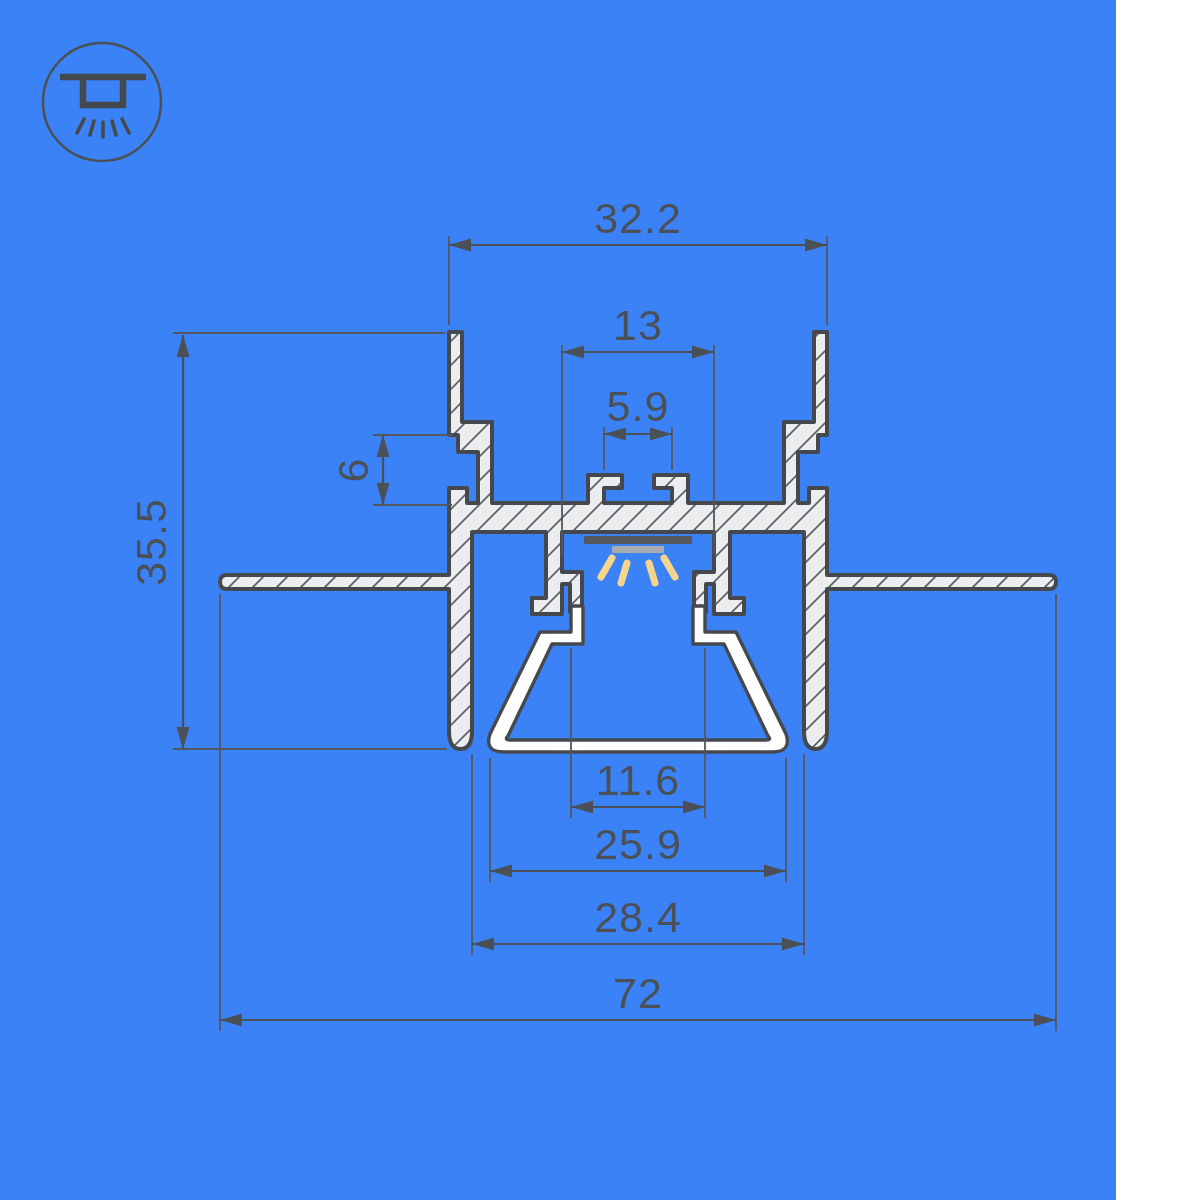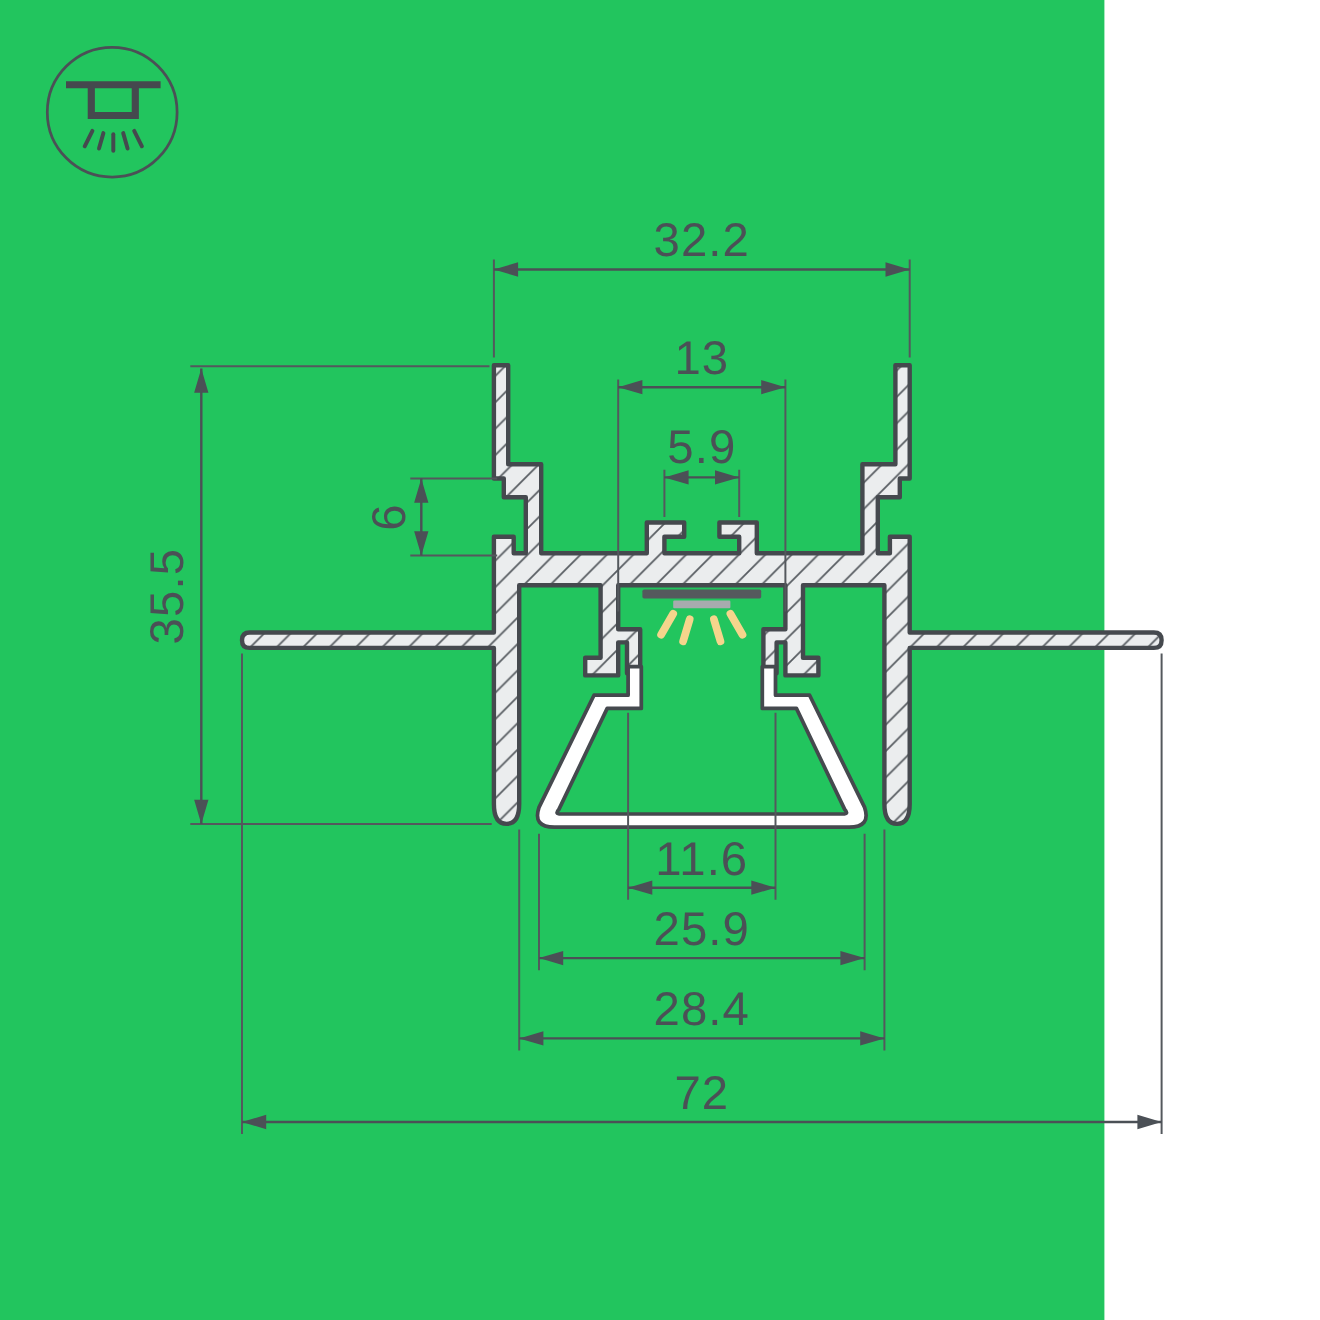--- a/index.html
+++ b/index.html
@@ -2,23 +2,23 @@
 <html><head>
 <meta charset="utf-8">
 <style>
   html, body {
     margin: 0;
     padding: 0;
     background: #ffffff;
   }
   .canvas {
     position: relative;
-    width: 1004px;
+    width: 1116px;
     height: 1200px;
-    background: #22c55e;
+    background: #3b82f6;
     font-family: "Liberation Sans", sans-serif;
   }
   svg { display: block; }
   .dim-text {
     font-family: "Liberation Sans", "DejaVu Sans", sans-serif;
     font-size: 43px;
     font-weight: 300;
     letter-spacing: 1px;
     fill: #4b5056;
   }

